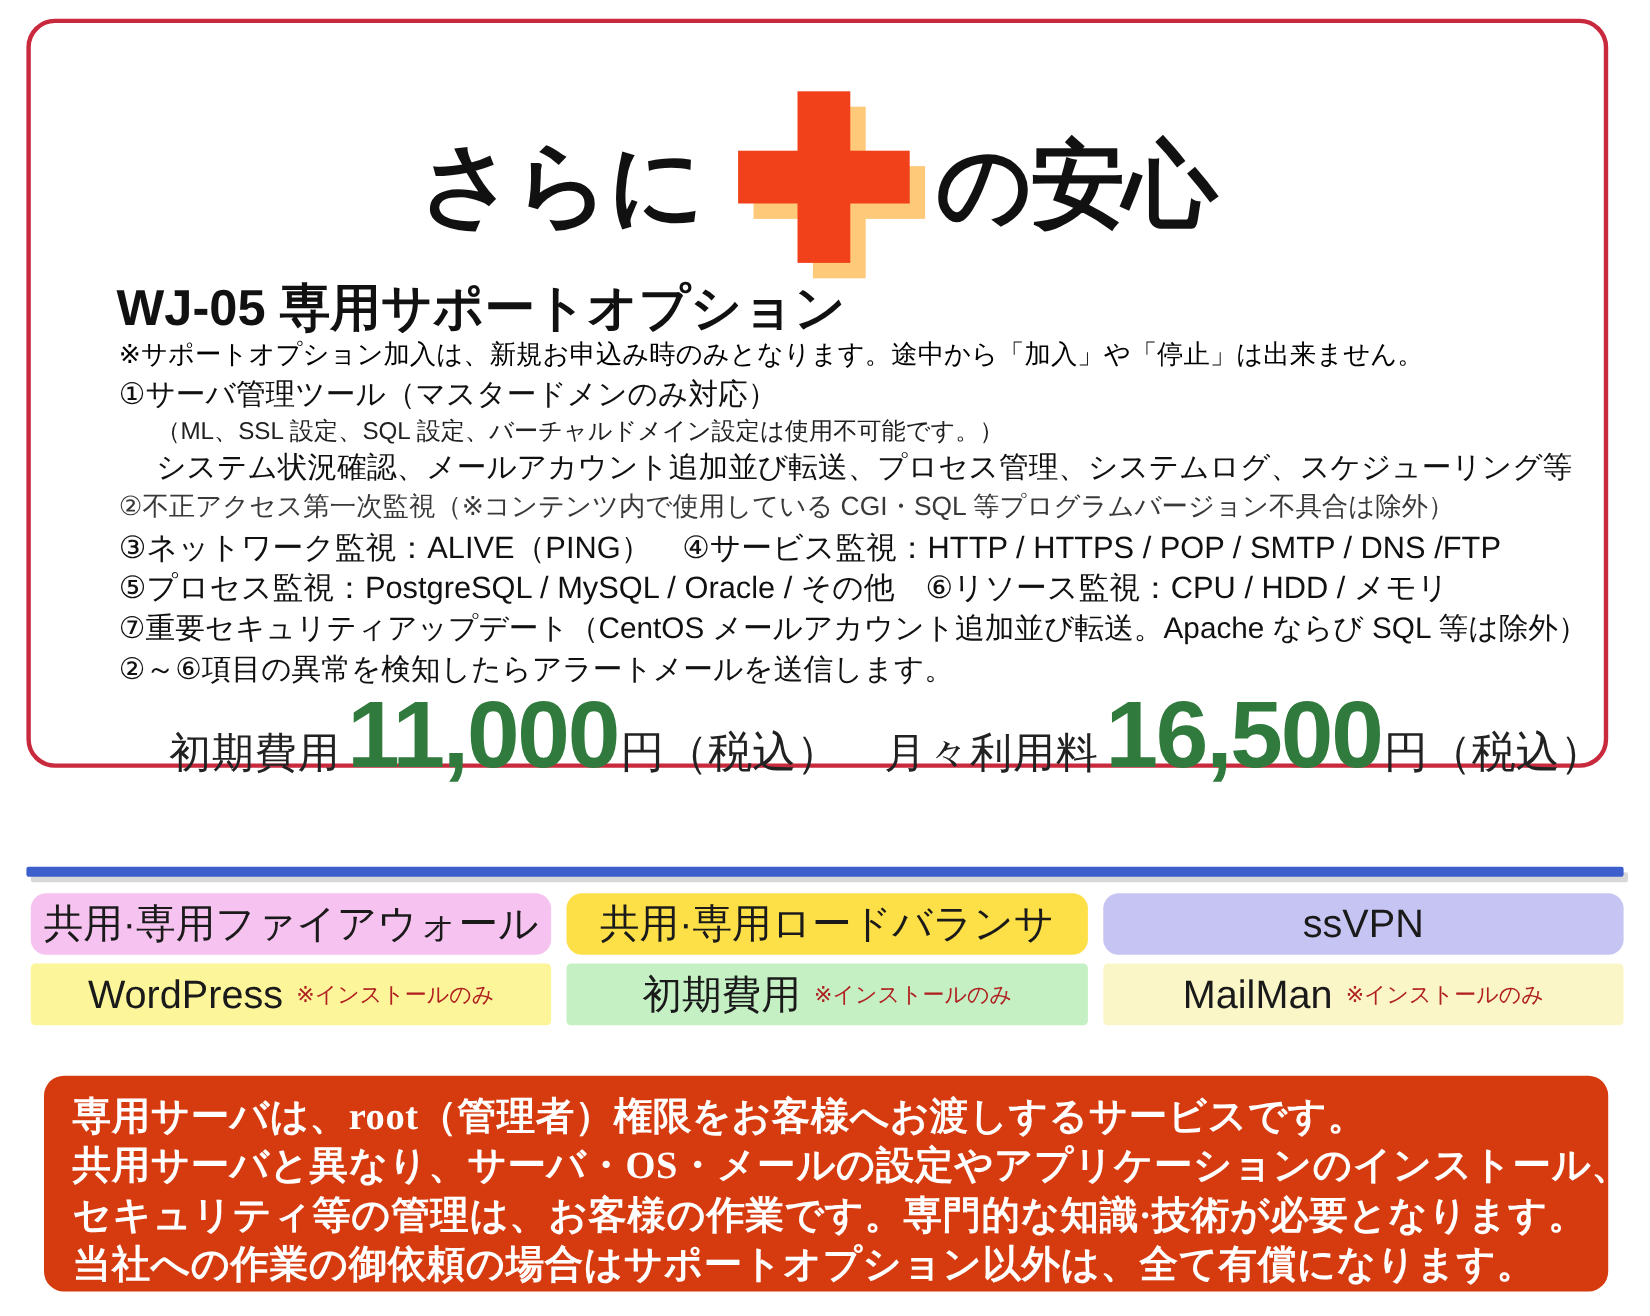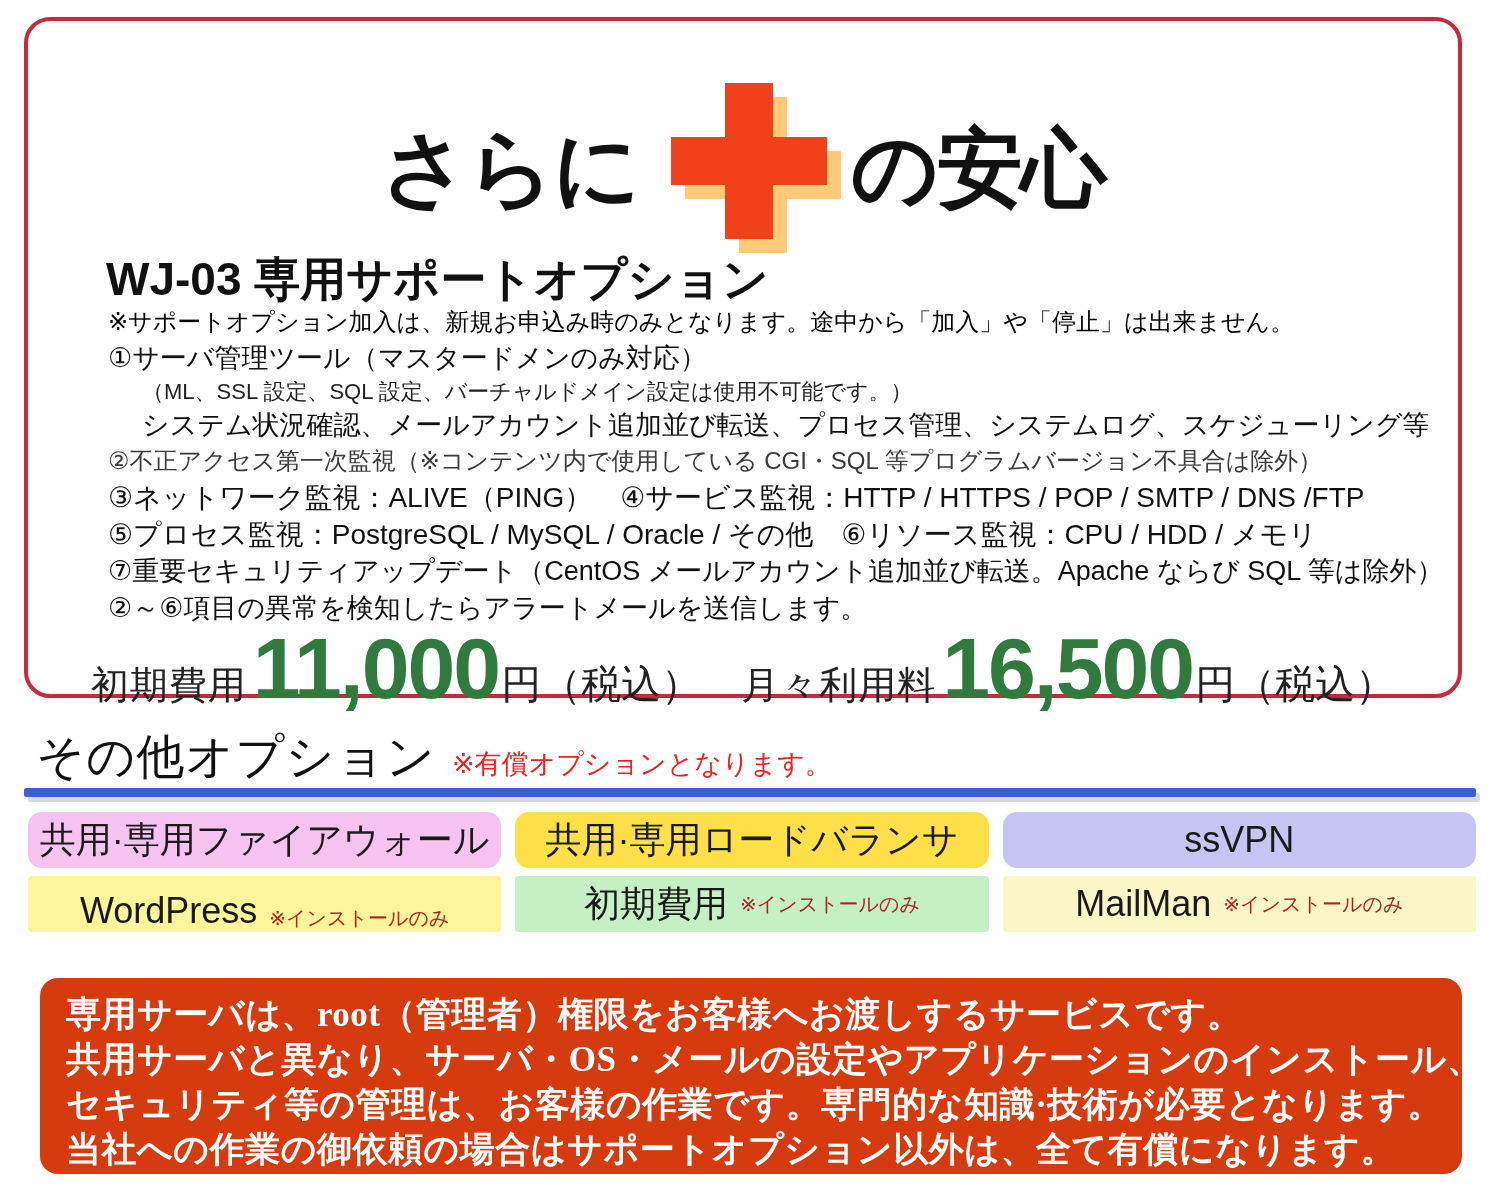--- a/index.html
+++ b/index.html
@@ -67,21 +67,21 @@
   .bl-3{font-size:22px;line-height:31px;padding-left:34px;color:#222;}
   .bl-4{font-size:24px;line-height:36px;color:#3a3a3a;}
   .bl-5{font-size:28px;line-height:37px;}
   .bl-6{font-size:28px;line-height:37px;}
   .bl-7{font-size:27px;line-height:37px;}
   .bl-8{font-size:27px;line-height:37px;}
 
   
   .price-row{
     position:absolute;left:0;top:598px;width:100%;
-    text-align:center;white-space:nowrap;
+    text-align:right;white-space:nowrap;
   }
   .price-label{
     font-size:38px;color:#222;vertical-align:baseline;
     font-weight:400;letter-spacing:1px;
   }
   .price-num{
     font-size:86px;font-weight:700;color:#2f7a3c;
     letter-spacing:-2px;vertical-align:baseline;
     margin:0 2px 0 6px;
   }
@@ -145,60 +145,57 @@
           <span class="bar-v"></span>
             <span class="bar-h"></span>
         </span>
         <span class="plus-main">
           <span class="bar-v"></span>
             <span class="bar-h"></span>
         </span>
       </span><span class="txt">の安心</span>
     </div>
 
-    <div class="wj-title">WJ-03 専用サポートオプション</div>
+    <div class="wj-title">WJ-05 専用サポートオプション</div>
     <div class="notice-red">※サポートオプション加入は、新規お申込み時のみとなります。途中から「加入」や「停止」は出来ません。</div>
 
     <div class="body-list">
       <div class="bl bl-1">①サーバ管理ツール（マスタードメンのみ対応）</div>
       <div class="bl bl-3">（ML、SSL 設定、SQL 設定、バーチャルドメイン設定は使用不可能です。）</div>
       <div class="bl bl-2">システム状況確認、メールアカウント追加並び転送、プロセス管理、システムログ、スケジューリング等</div>
       <div class="bl bl-4">②不正アクセス第一次監視（※コンテンツ内で使用している CGI・SQL 等プログラムバージョン不具合は除外）</div>
       <div class="bl bl-5">③ネットワーク監視：ALIVE（PING）　④サービス監視：HTTP / HTTPS / POP / SMTP / DNS /FTP</div>
       <div class="bl bl-6">⑤プロセス監視：PostgreSQL / MySQL / Oracle / その他　⑥リソース監視：CPU / HDD / メモリ</div>
       <div class="bl bl-7">⑦重要セキュリティアップデート（CentOS メールアカウント追加並び転送。Apache ならび SQL 等は除外）</div>
       <div class="bl bl-8">②～⑥項目の異常を検知したらアラートメールを送信します。</div>
     </div>
 
     <div class="price-row">
       <span class="price-label">初期費用</span><span class="price-num">11,000</span><span class="price-unit">円（税込）</span><span class="price-gap"></span><span class="price-label">月々利用料</span><span class="price-num">16,500</span><span class="price-unit">円（税込）</span>
     </div>
 
   </div>
 
-  <div class="other-head">
-    <span class="oh-main">その他オプション</span><span class="oh-sub">※有償オプションとなります。</span>
-  </div>
   <div class="divider-shadow"></div>
   <div class="divider" style="background: rgb(61, 95, 206);"></div>
 
   <div class="tags">
     <div class="tag-row r1">
       <div class="tag" style="background: rgb(246, 194, 239);">
         <span class="tag-label">共用·専用ファイアウォール</span>
       </div>
       <div class="tag" style="background: #fde047;">
         <span class="tag-label">共用·専用ロードバランサ</span>
       </div>
       <div class="tag" style="background: rgb(198, 196, 242);">
         <span class="tag-label">ssVPN</span>
       </div>
     </div>
     <div class="tag-row r2">
-      <div class="tag" style="background: rgb(252, 245, 154); align-items: flex-end;">
+      <div class="tag" style="background: rgb(252, 245, 154);">
         <span class="tag-label">WordPress</span>
         <span class="tag-note">※インストールのみ</span>
       </div>
       <div class="tag" style="background: rgb(196, 240, 196);">
         <span class="tag-label">初期費用</span>
         <span class="tag-note">※インストールのみ</span>
       </div>
       <div class="tag" style="background: rgb(251, 246, 200);">
         <span class="tag-label">MailMan</span>
         <span class="tag-note">※インストールのみ</span>

